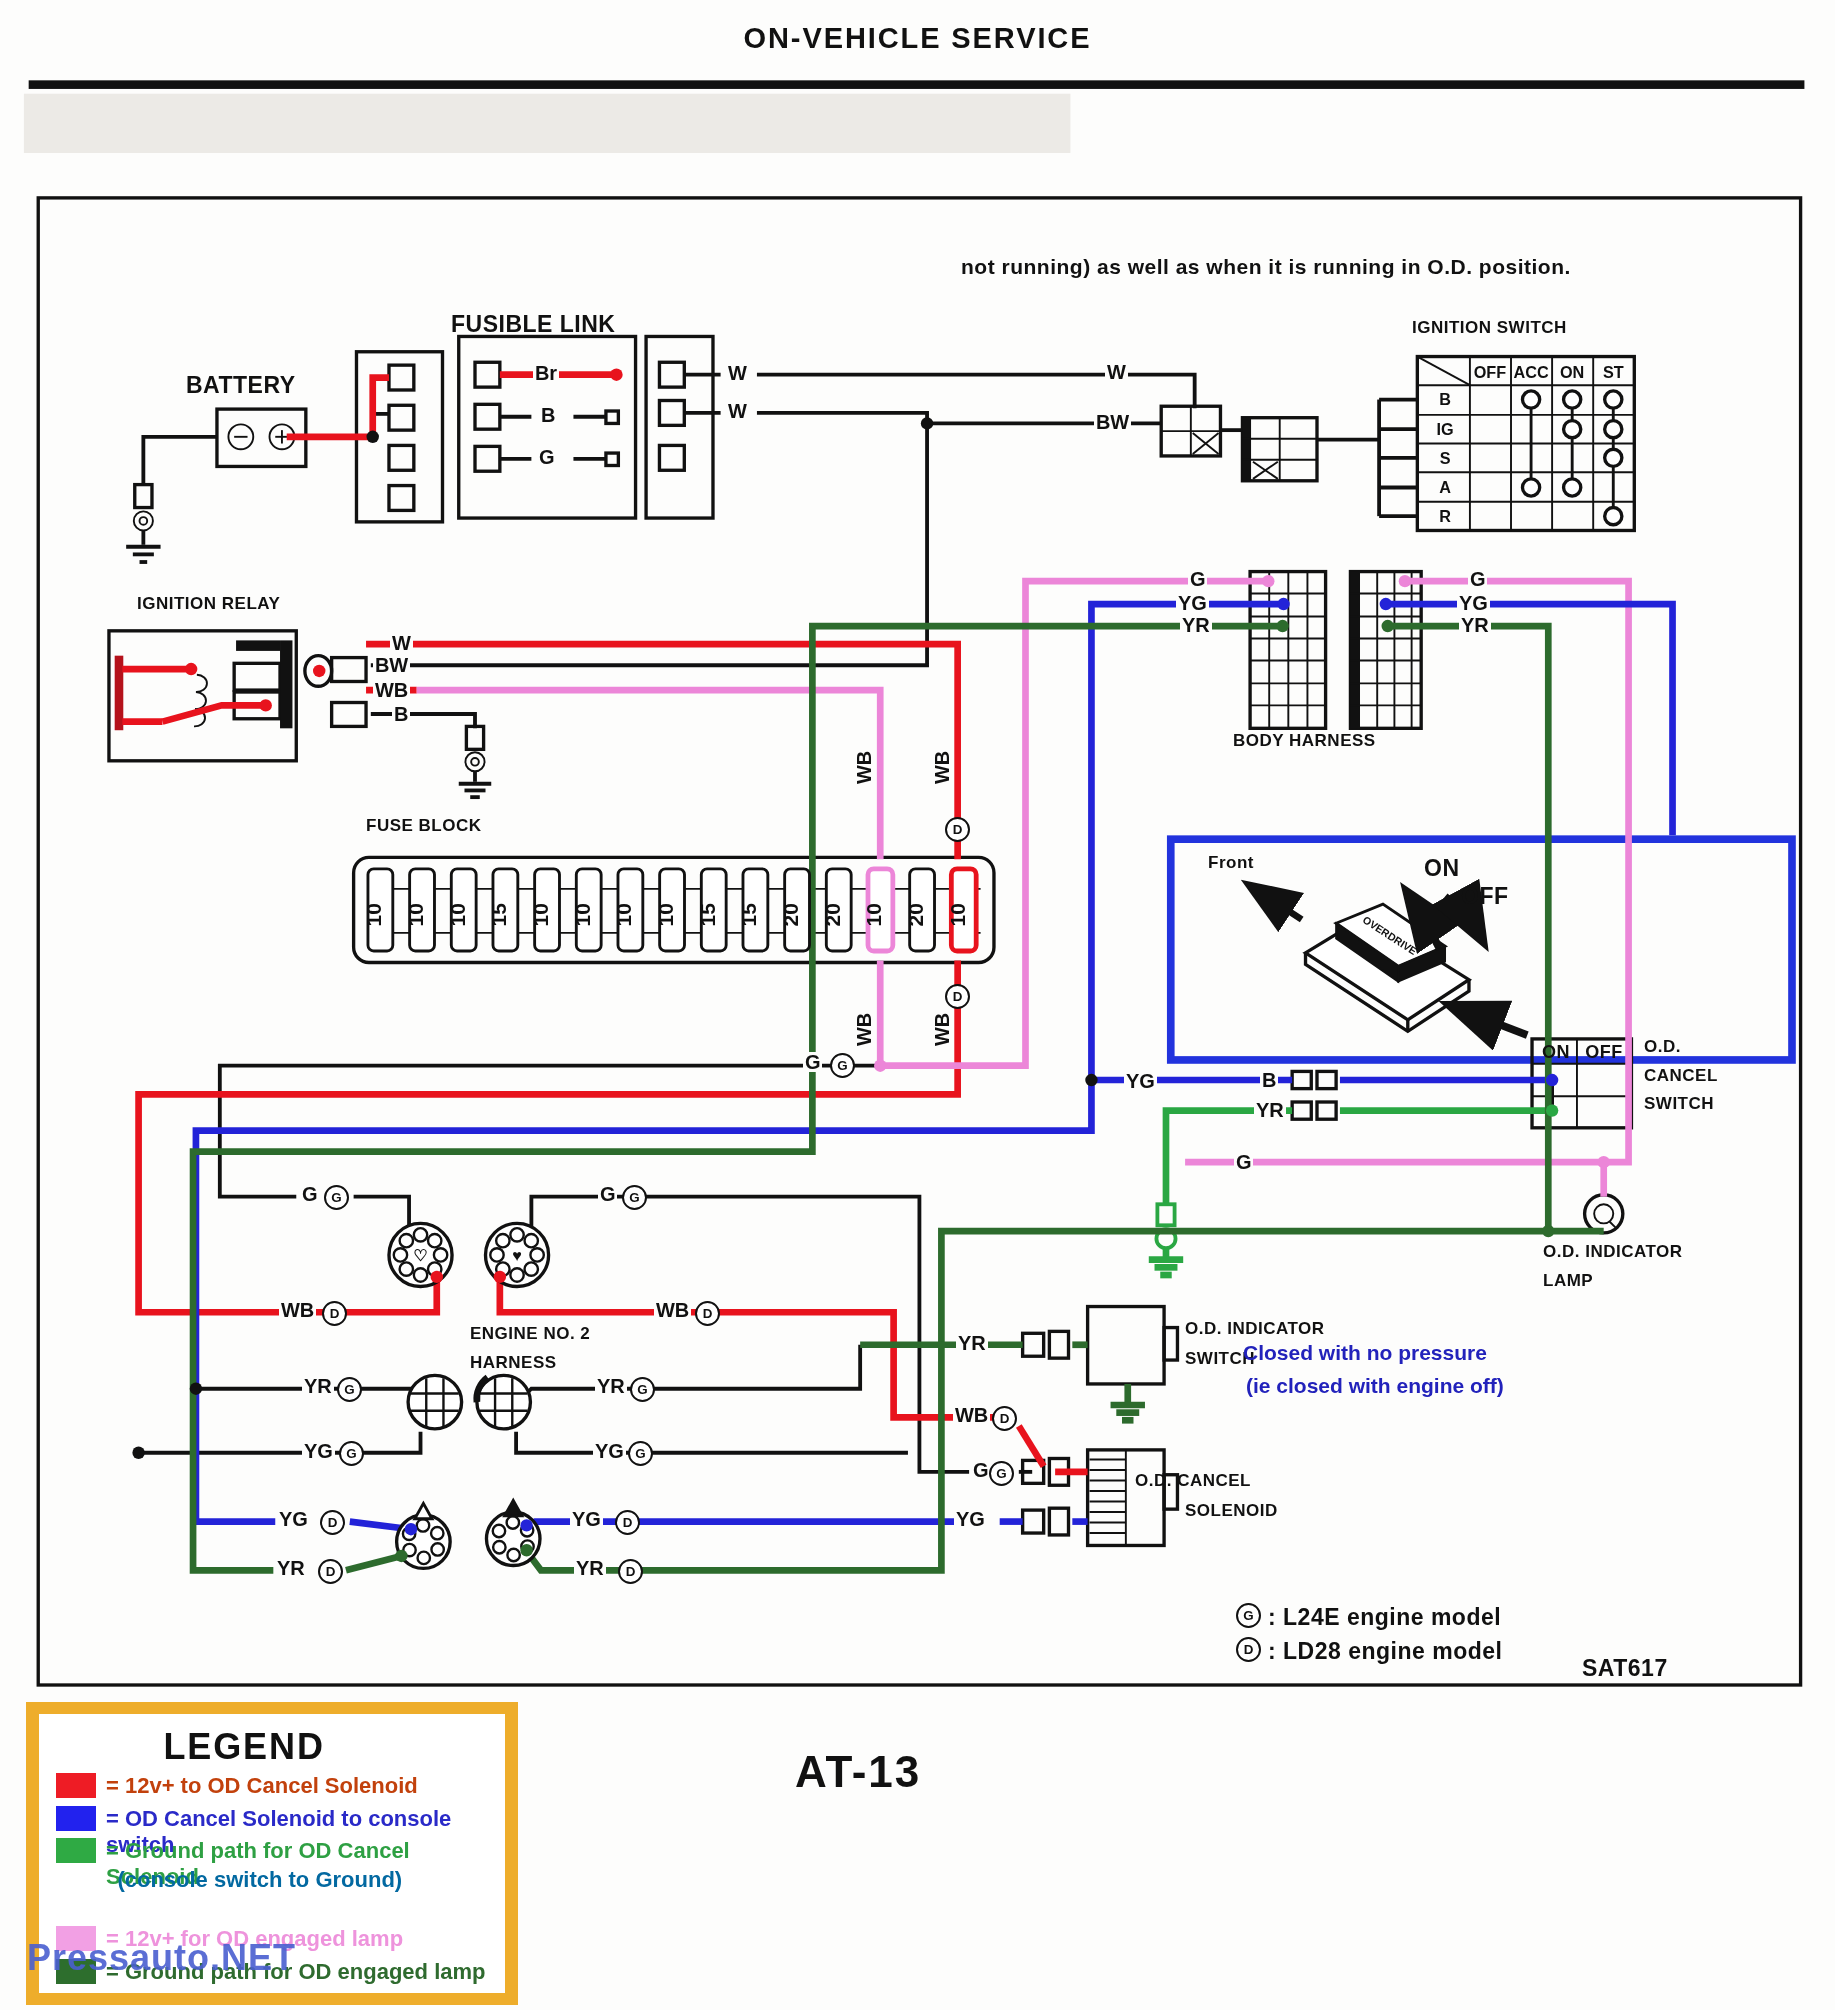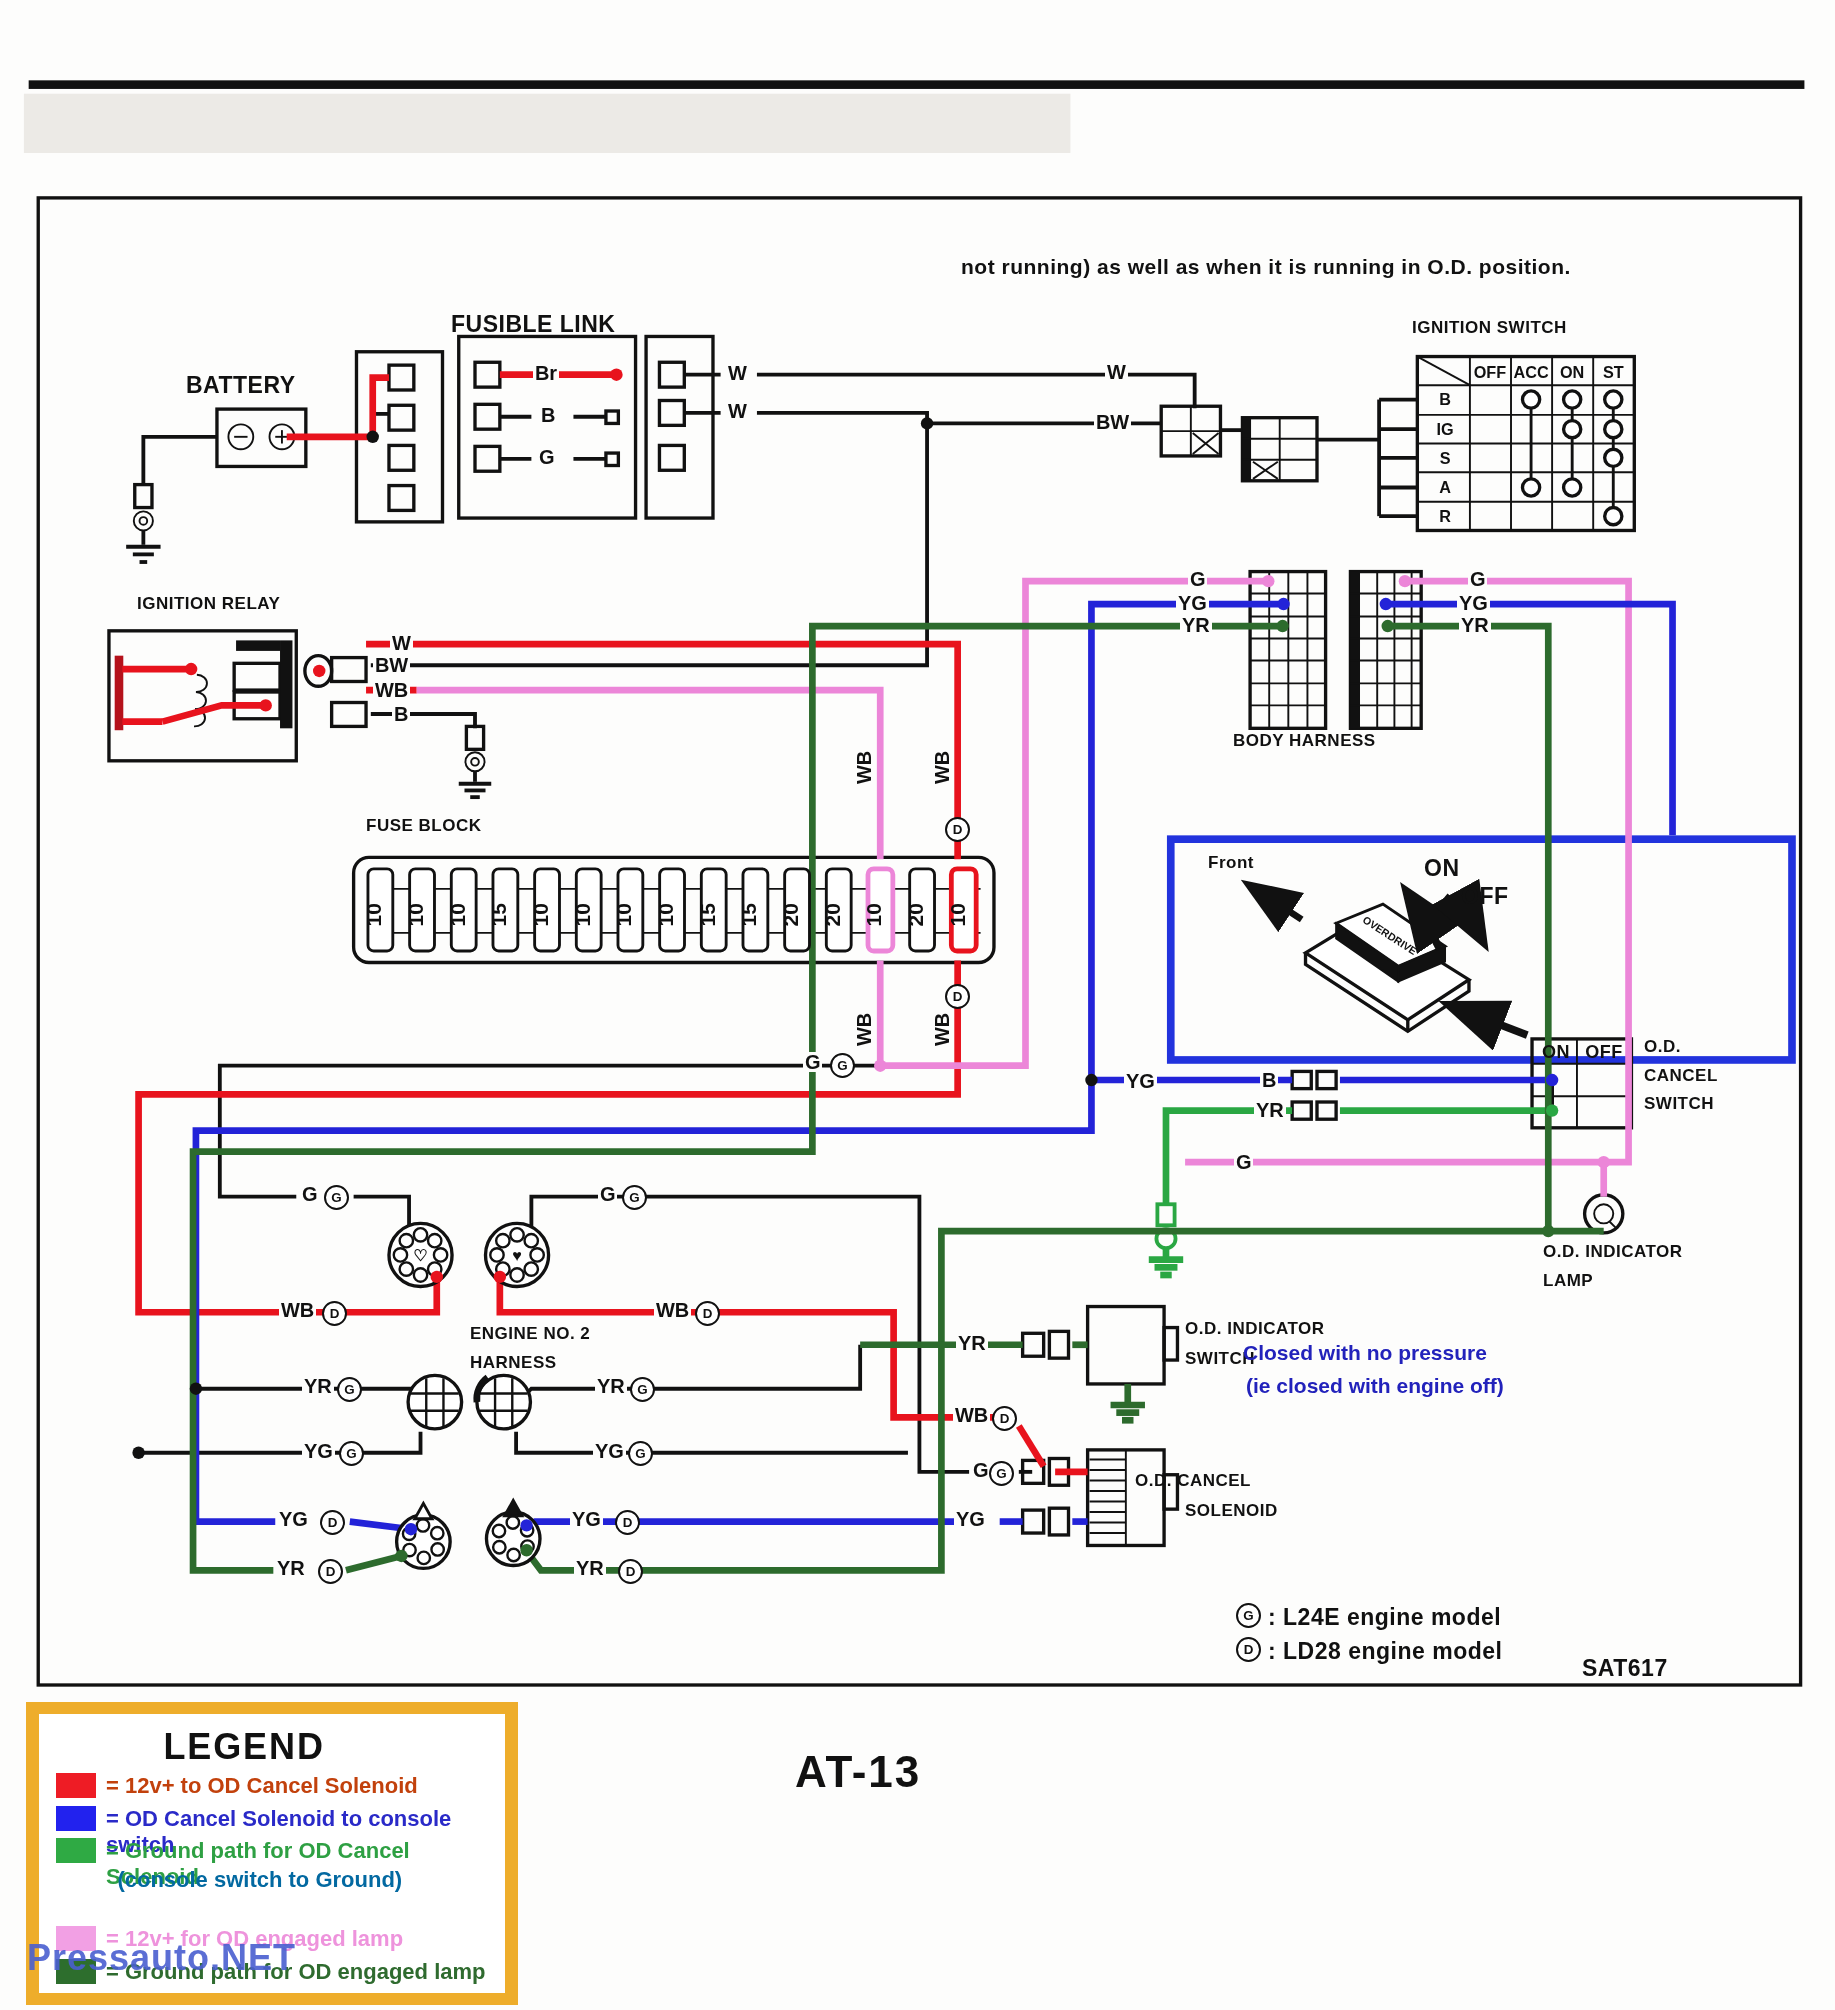--- a/index.html
+++ b/index.html
@@ -427,20 +427,21 @@
         <circle cx="551" cy="1596" r="6.5" fill="#2323d8"></circle>
         <circle cx="1624" cy="1162" r="6.5" fill="#2aa743"></circle>
         <circle cx="1342" cy="655" r="6.5" fill="#2d6b2d"></circle>
         <circle cx="1452" cy="655" r="6.5" fill="#2d6b2d"></circle>
         <circle cx="1620" cy="1288" r="6.5" fill="#2d6b2d"></circle>
         <circle cx="420" cy="1628" r="6.5" fill="#2d6b2d"></circle>
         <circle cx="551" cy="1622" r="6.5" fill="#2d6b2d"></circle>
       </g>
 </svg>
 
+<div class="ct t30 abs" style="left:0;right:0;top:23px;text-align:center;letter-spacing:1.9px;">ON-VEHICLE SERVICE</div>
 <div class="ct t22 abs" style="left:961px;top:256px;">not running) as well as when it is running in O.D. position.</div>
 
 <div class="ct t24" style="left:186px;top:373px;">BATTERY</div>
 <div class="ct t24" style="left:451px;top:312px;">FUSIBLE LINK</div>
 <div class="ct t26" style="left:1412px;top:319px;">IGNITION SWITCH</div>
 <div class="ct t26" style="left:137px;top:595px;">IGNITION RELAY</div>
 <div class="ct t26" style="left:366px;top:817px;">FUSE BLOCK</div>
 <div class="ct t26" style="left:1233px;top:732px;">BODY HARNESS</div>
 <div class="ct t26" style="left:470px;top:1325px;">ENGINE NO. 2</div>
 <div class="ct t26" style="left:470px;top:1354px;">HARNESS</div>

